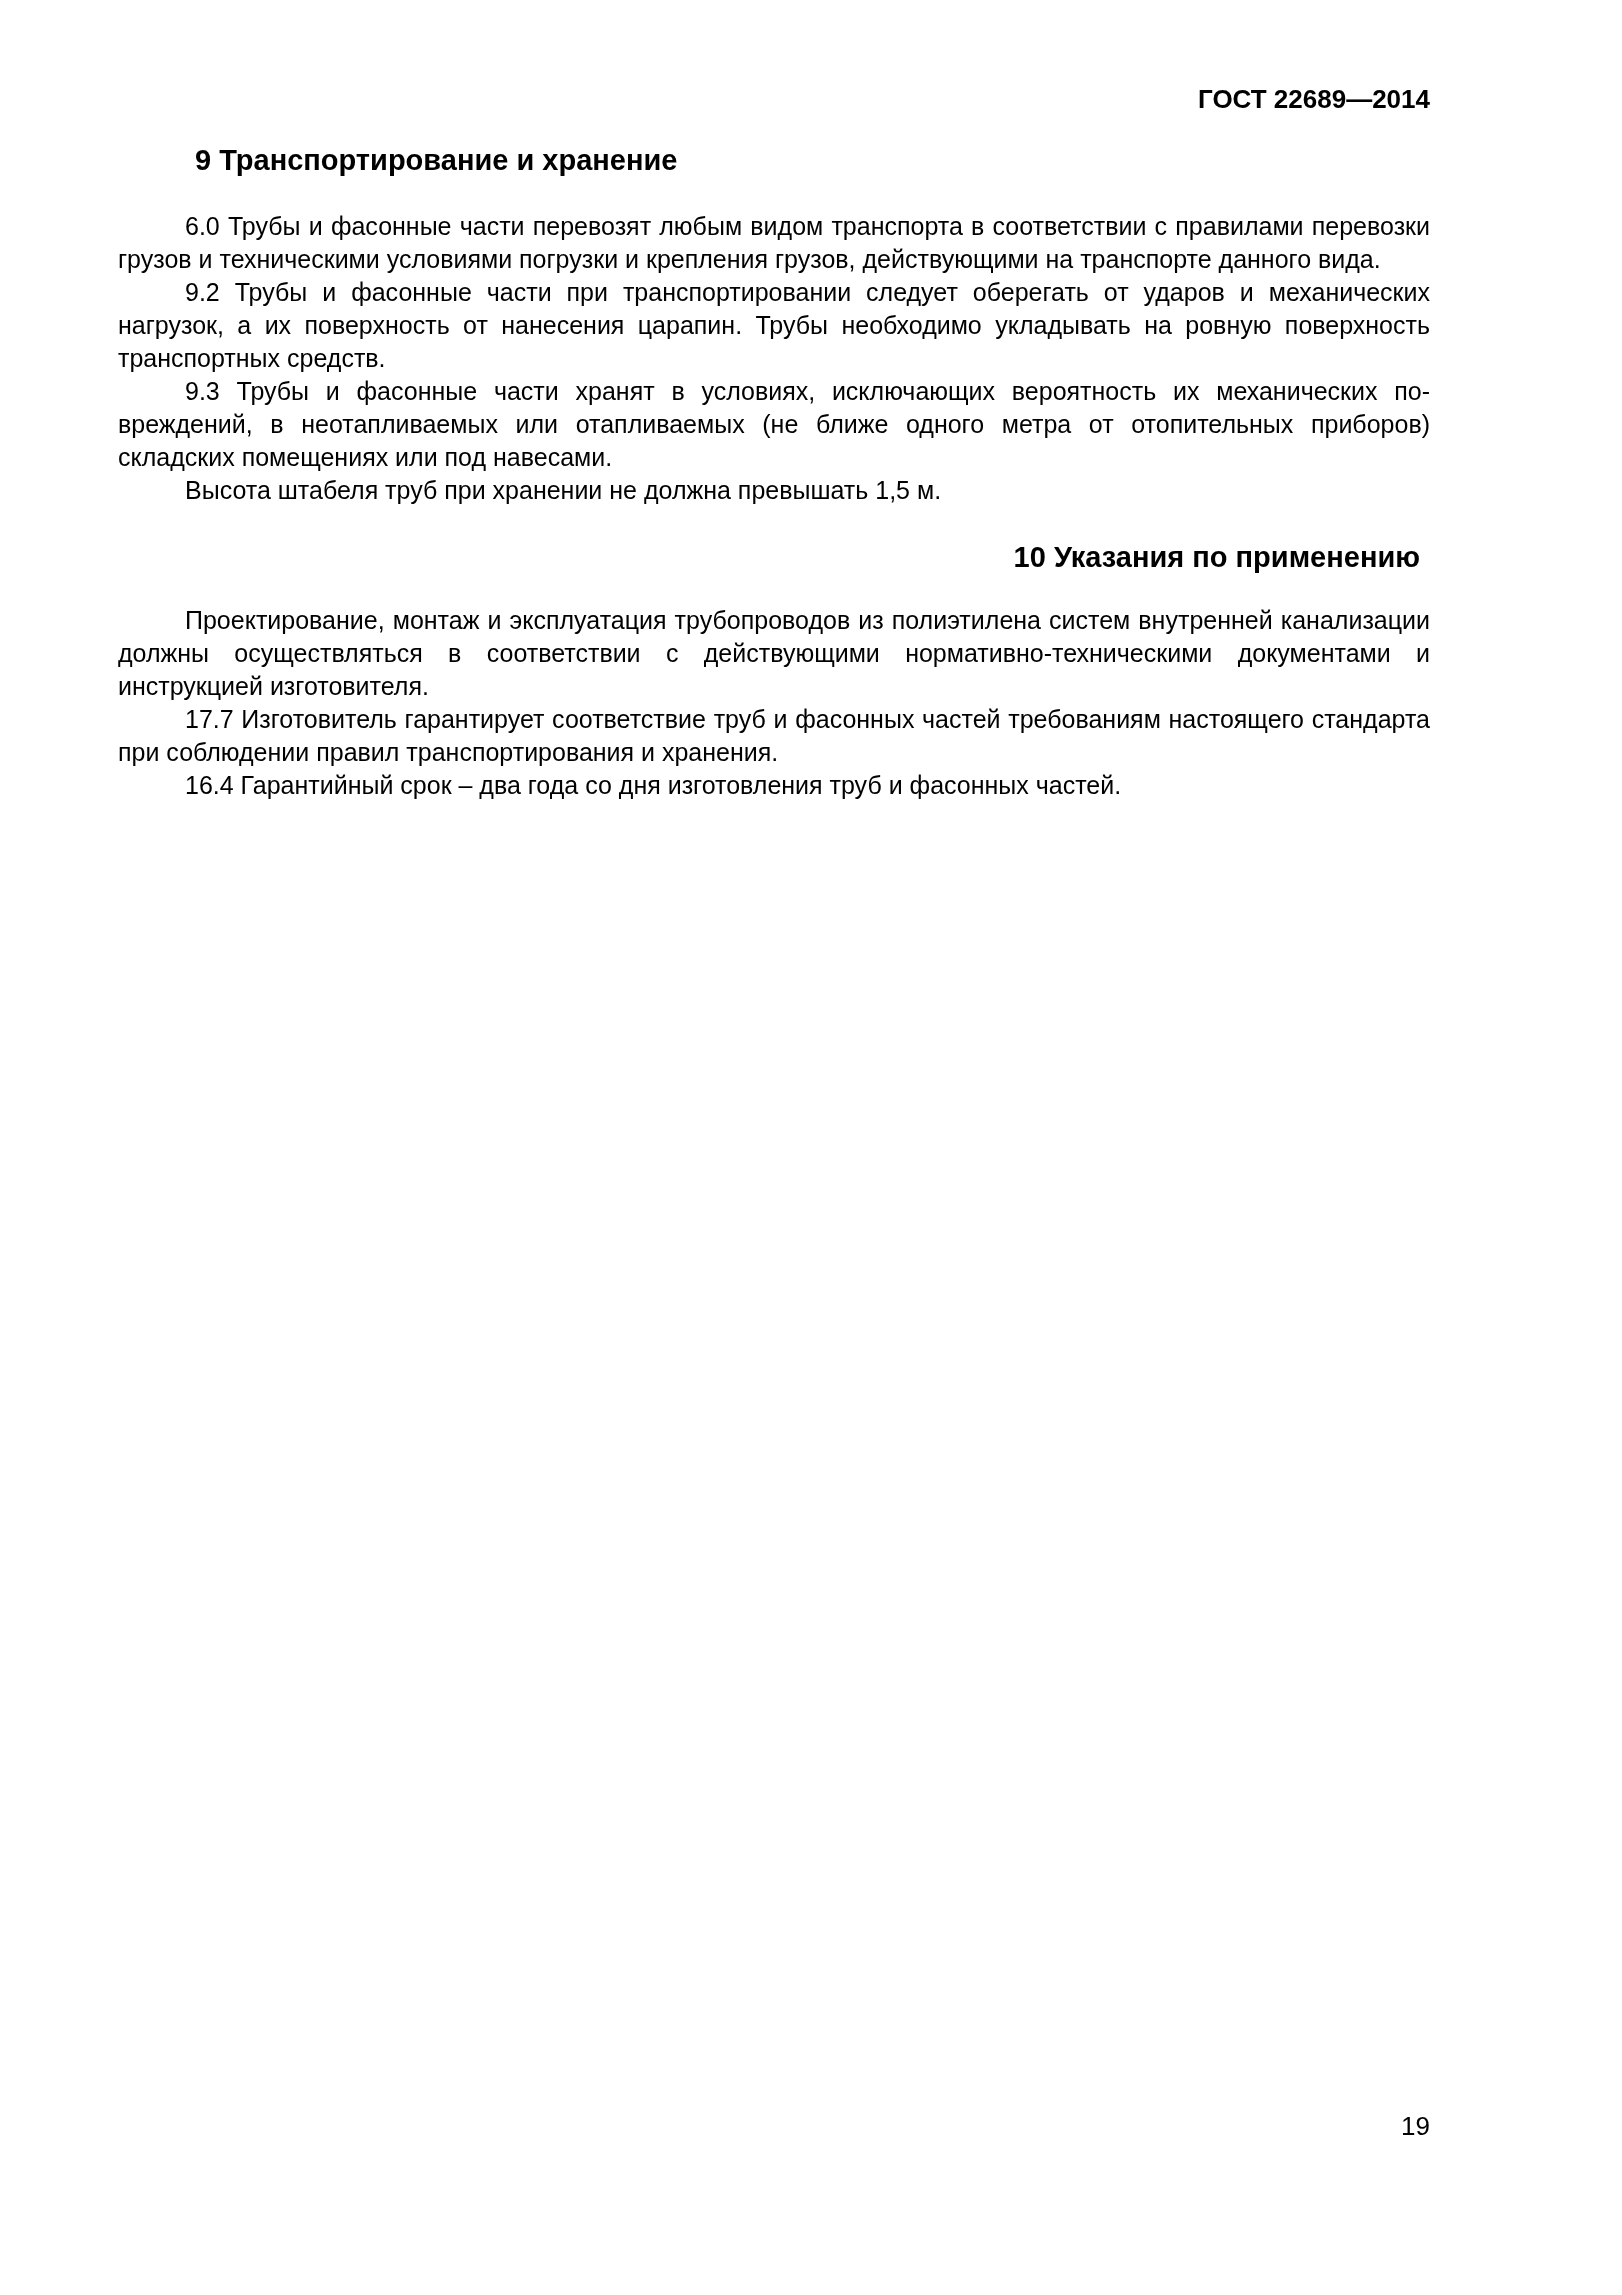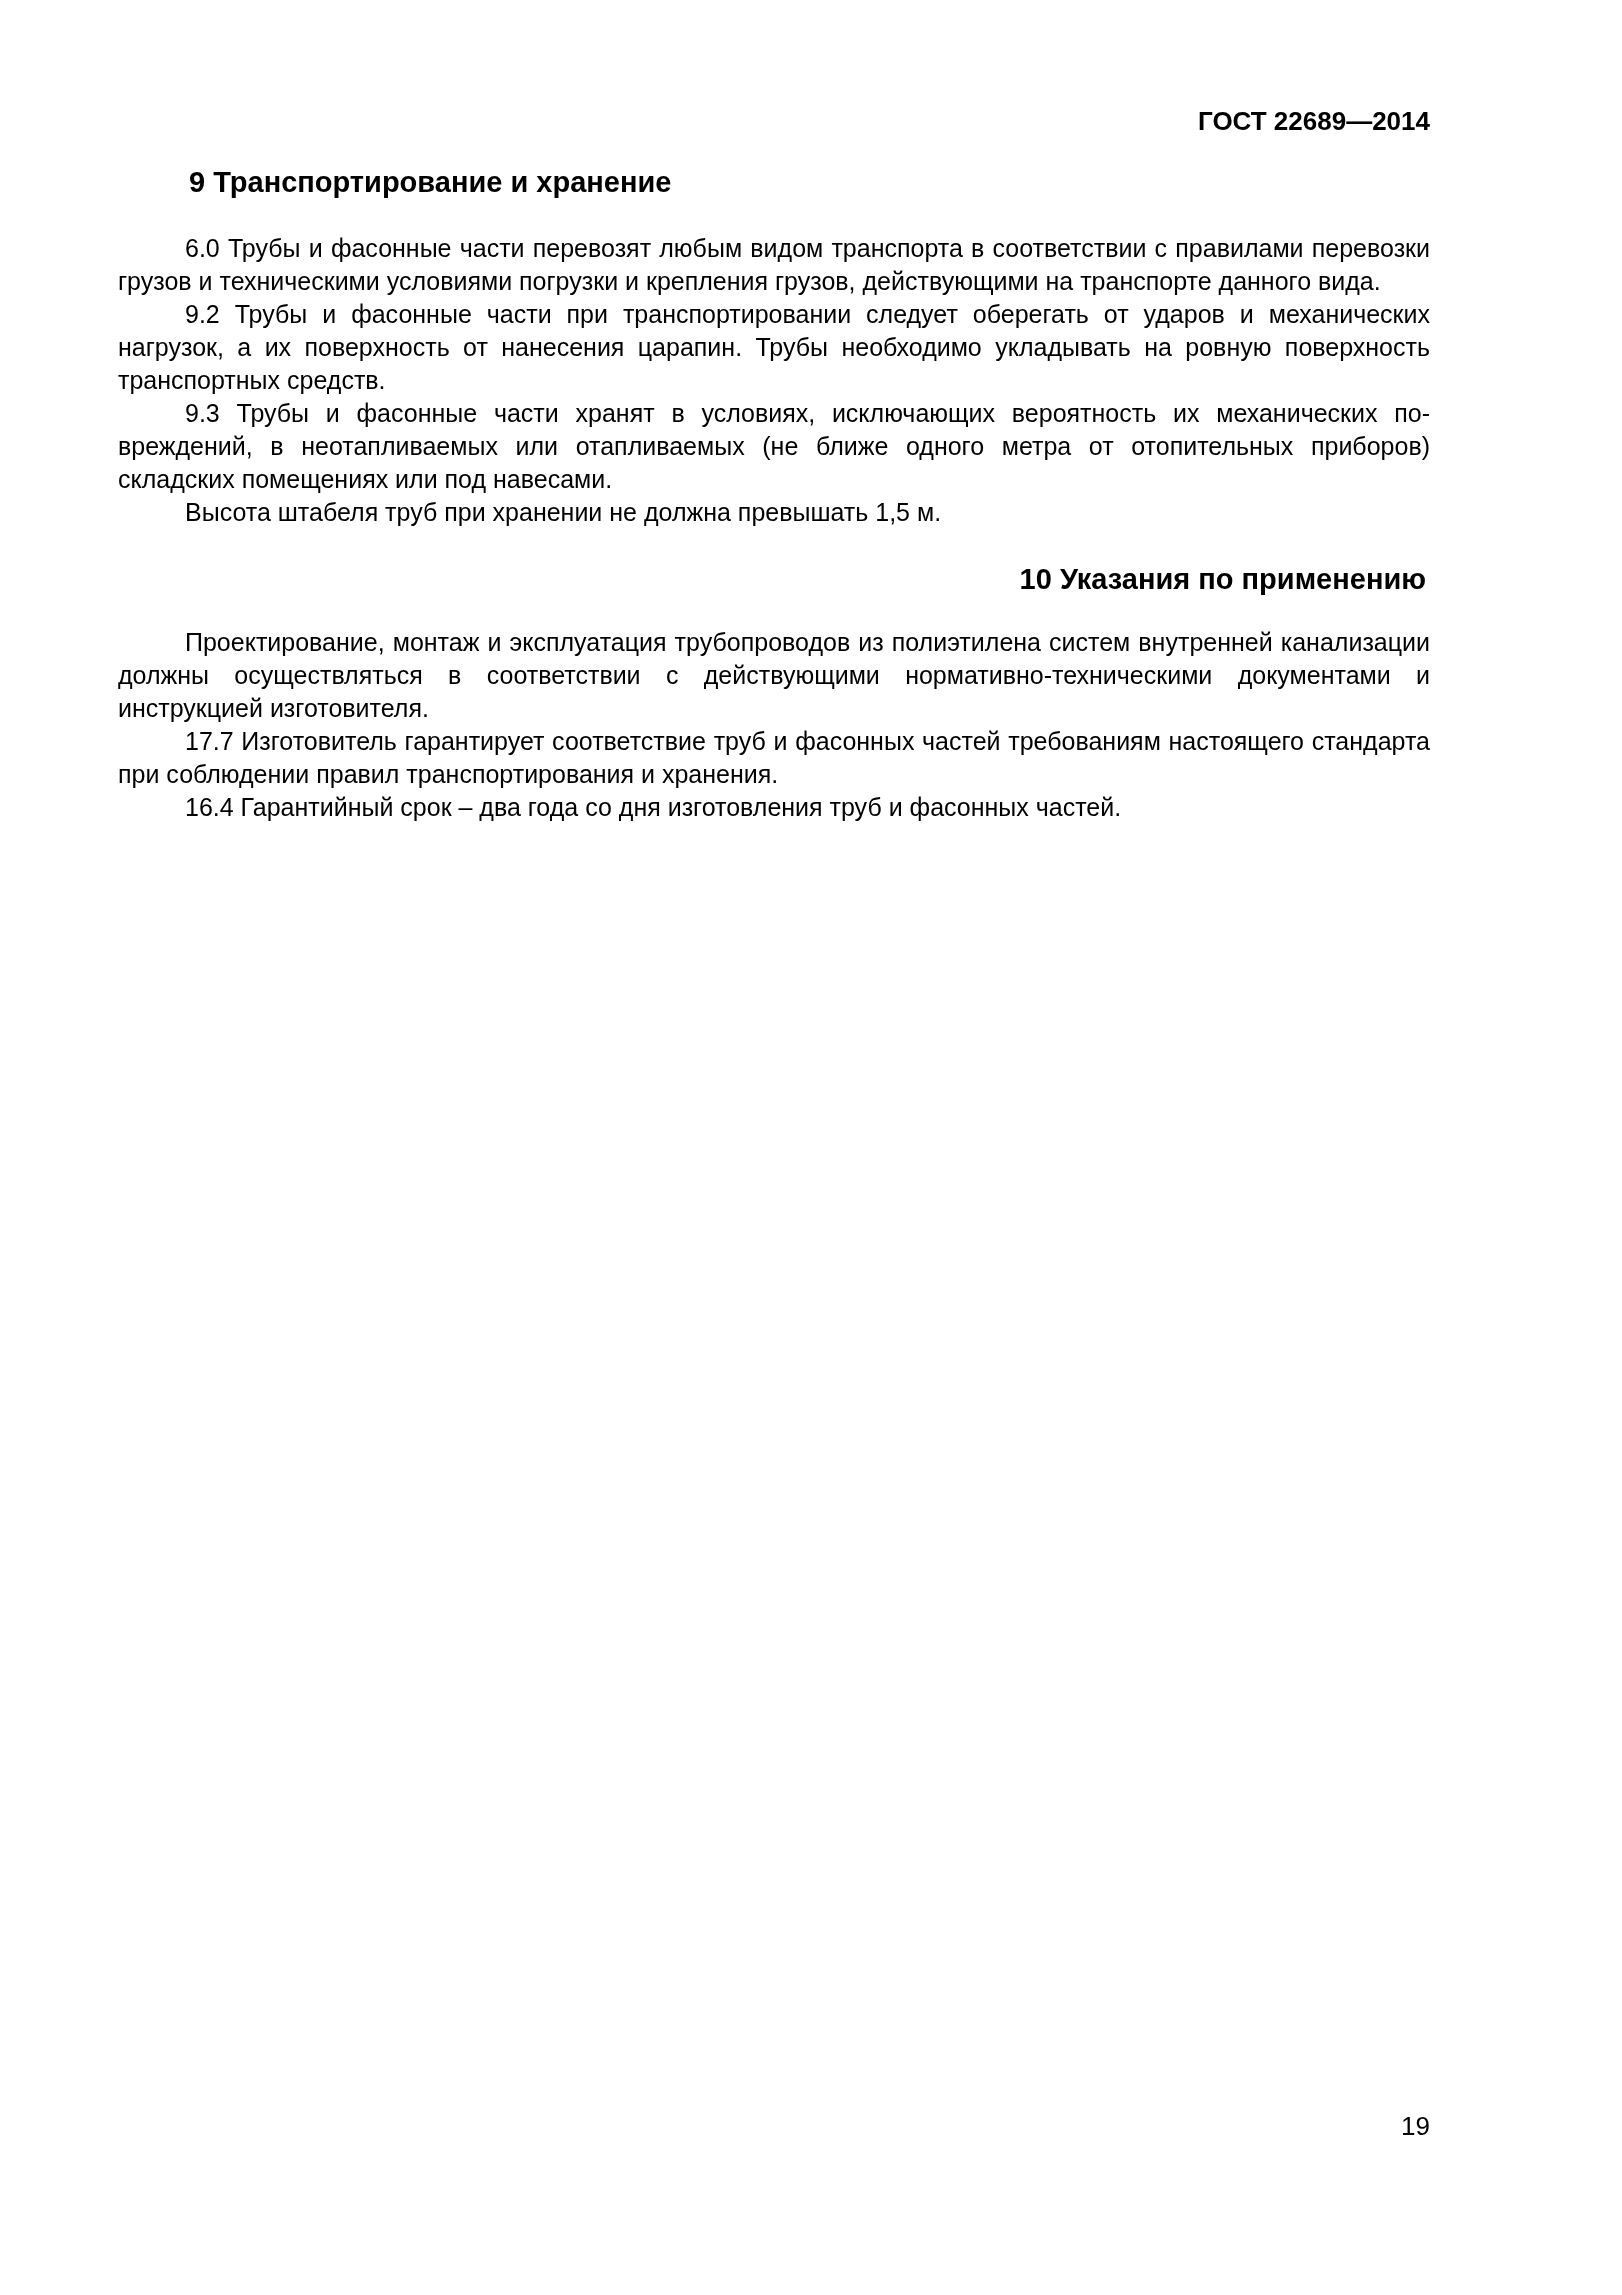--- a/index.html
+++ b/index.html
@@ -5,38 +5,38 @@
   html, body {
     margin: 0;
     padding: 0;
     background: #ffffff;
   }
   .page {
     position: relative;
     width: 1623px;
     height: 2295px;
     box-sizing: border-box;
-    padding: 107px 193px 0 118px;
+    padding: 85px 193px 0 118px;
     background: #ffffff;
     color: #000000;
     font-family: "Liberation Sans", sans-serif;
     overflow: hidden;
   }
   .doc-header {
     text-align: right;
     font-size: 26px;
     line-height: 29px;
     font-weight: bold;
     white-space: nowrap;
   }
   .section-heading {
     font-size: 29px;
     line-height: 34px;
     font-weight: bold;
-    margin: 4px;
+    margin: 10px;
     padding-left: 67px;
   }
   .heading-9  { margin-top: 29px; margin-bottom: 33px; }
   .heading-10 { margin-top: 33px; margin-bottom: 30px; text-align: right; }
   .heading-11 { margin-top: 34px; margin-bottom: 30px; }
   .body-text p {
     margin: 0;
     font-size: 25px;
     line-height: 33px;
     text-align: justify;

